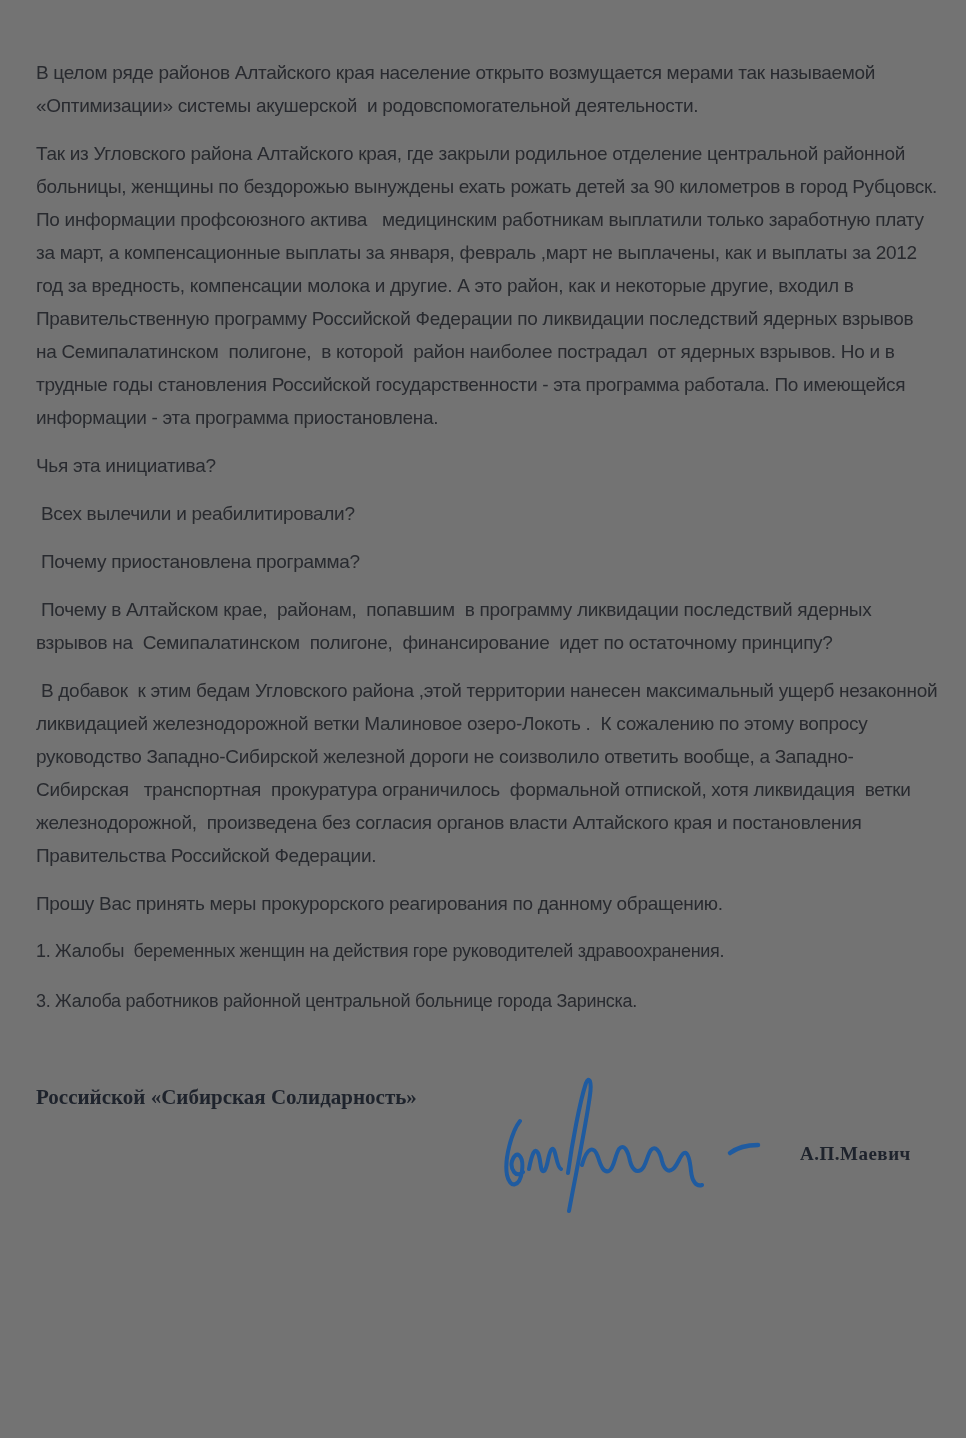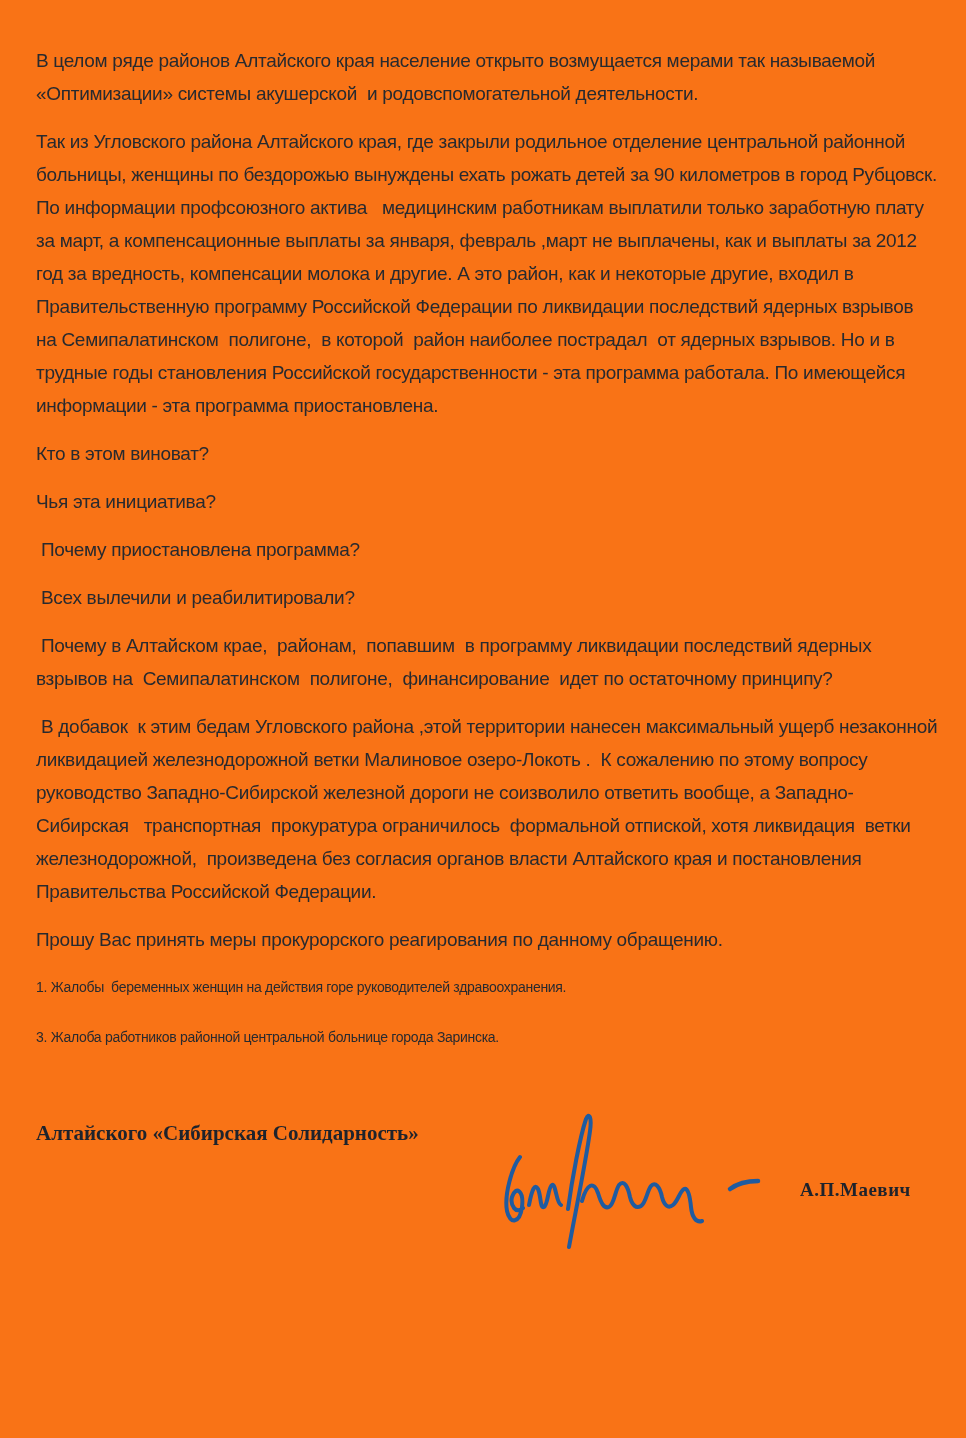--- a/index.html
+++ b/index.html
@@ -10,36 +10,36 @@
   body {
     width: 966px;
     height: 1438px;
     overflow: hidden;
     font-family: "Liberation Sans", sans-serif;
   }
   .page {
     position: relative;
     width: 966px;
     height: 1438px;
-    background: #f97316;
+    background: #737373;
     box-sizing: border-box;
-    padding: 44px 28px 0 36px;
+    padding: 56px 28px 0 36px;
   }
   .body-par {
     margin: 0 0 15px 0;
     font-size: 19px;
     line-height: 33px;
     letter-spacing: -0.3px;
     color: #282a2f;
     white-space: pre-wrap;
     max-width: 902px;
   }
   .attachment {
     margin: 0 0 17px 0;
-    font-size: 14px;
+    font-size: 18px;
     line-height: 33px;
     letter-spacing: -0.3px;
     color: #282a2f;
     white-space: pre-wrap;
     max-width: 902px;
   }
   .sig-area {
     position: relative;
     margin-top: 16px;
     height: 230px;
@@ -70,34 +70,33 @@
     letter-spacing: 0.5px;
   }
 </style>
 </head>
 <body>
 
 <div class="page">
 
   <p class="body-par">В целом ряде районов Алтайского края население открыто возмущается мерами так называемой «Оптимизации» системы акушерской  и родовспомогательной деятельности.</p>
   <p class="body-par">Так из Угловского района Алтайского края, где закрыли родильное отделение центральной районной больницы, женщины по бездорожью вынуждены ехать рожать детей за 90 километров в город Рубцовск.  По информации профсоюзного актива   медицинским работникам выплатили только заработную плату за март, а компенсационные выплаты за января, февраль ,март не выплачены, как и выплаты за 2012 год за вредность, компенсации молока и другие. А это район, как и некоторые другие, входил в Правительственную программу Российской Федерации по ликвидации последствий ядерных взрывов  на Семипалатинском  полигоне,  в которой  район наиболее пострадал  от ядерных взрывов. Но и в трудные годы становления Российской государственности - эта программа работала. По имеющейся информации - эта программа приостановлена.</p>
-  <p class="body-par">Кто в этом виноват?</p>
   <p class="body-par">Чья эта инициатива?</p>
+  <p class="body-par"> Всех вылечили и реабилитировали?</p>
   <p class="body-par"> Почему приостановлена программа?</p>
-  <p class="body-par"> Всех вылечили и реабилитировали?</p>
   <p class="body-par"> Почему в Алтайском крае,  районам,  попавшим  в программу ликвидации последствий ядерных взрывов на  Семипалатинском  полигоне,  финансирование  идет по остаточному принципу?</p>
   <p class="body-par"> В добавок  к этим бедам Угловского района ,этой территории нанесен максимальный ущерб незаконной ликвидацией железнодорожной ветки Малиновое озеро-Локоть .  К сожалению по этому вопросу руководство Западно-Сибирской железной дороги не соизволило ответить вообще, а Западно-Сибирская   транспортная  прокуратура ограничилось  формальной отпиской, хотя ликвидация  ветки железнодорожной,  произведена без согласия органов власти Алтайского края и постановления Правительства Российской Федерации.</p>
   <p class="body-par">Прошу Вас принять меры прокурорского реагирования по данному обращению.</p>
 
   <p class="attachment">1. Жалобы  беременных женщин на действия горе руководителей здравоохранения.</p>
   <p class="attachment">3. Жалоба работников районной центральной больнице города Заринска.</p>
 
   <div class="sig-area">
     <div class="sig-titles">
-      <div>Алтайского «Сибирская Солидарность»</div>
+      <div>Российской «Сибирская Солидарность»</div>
       
     </div>
 
     <svg class="sig-svg" viewBox="0 0 280 150" fill="none" xmlns="http://www.w3.org/2000/svg">
       <path class="sig-stroke" d="M22,48 C14,58 6,86 9,102 C12,116 22,114 24,98 C26,82 18,76 14,88 C12,96 18,106 25,99
                M31,96 C34,80 37,74 40,80 C43,86 42,100 46,98 C50,96 50,78 54,76 C58,74 58,94 63,96
                M70,100 C74,70 82,28 88,10 C91,3 94,8 92,22 C88,52 78,100 71,138
                M84,92 C89,74 96,72 100,84 C103,94 106,100 111,98 C116,96 117,82 121,76 C126,70 130,78 132,88 C134,96 138,100 143,97 C148,94 149,82 153,77 C157,72 162,78 164,88 C166,96 170,100 175,96 C180,92 182,82 186,80 C190,78 192,88 193,98 C194,108 198,114 204,112" stroke="#1f5ba0" stroke-width="4" stroke-linecap="round" stroke-linejoin="round"></path>
       <path class="sig-stroke" d="M232,80 C240,74 250,72 260,72" stroke="#1f5ba0" stroke-width="4.5" stroke-linecap="round"></path>
     </svg>

